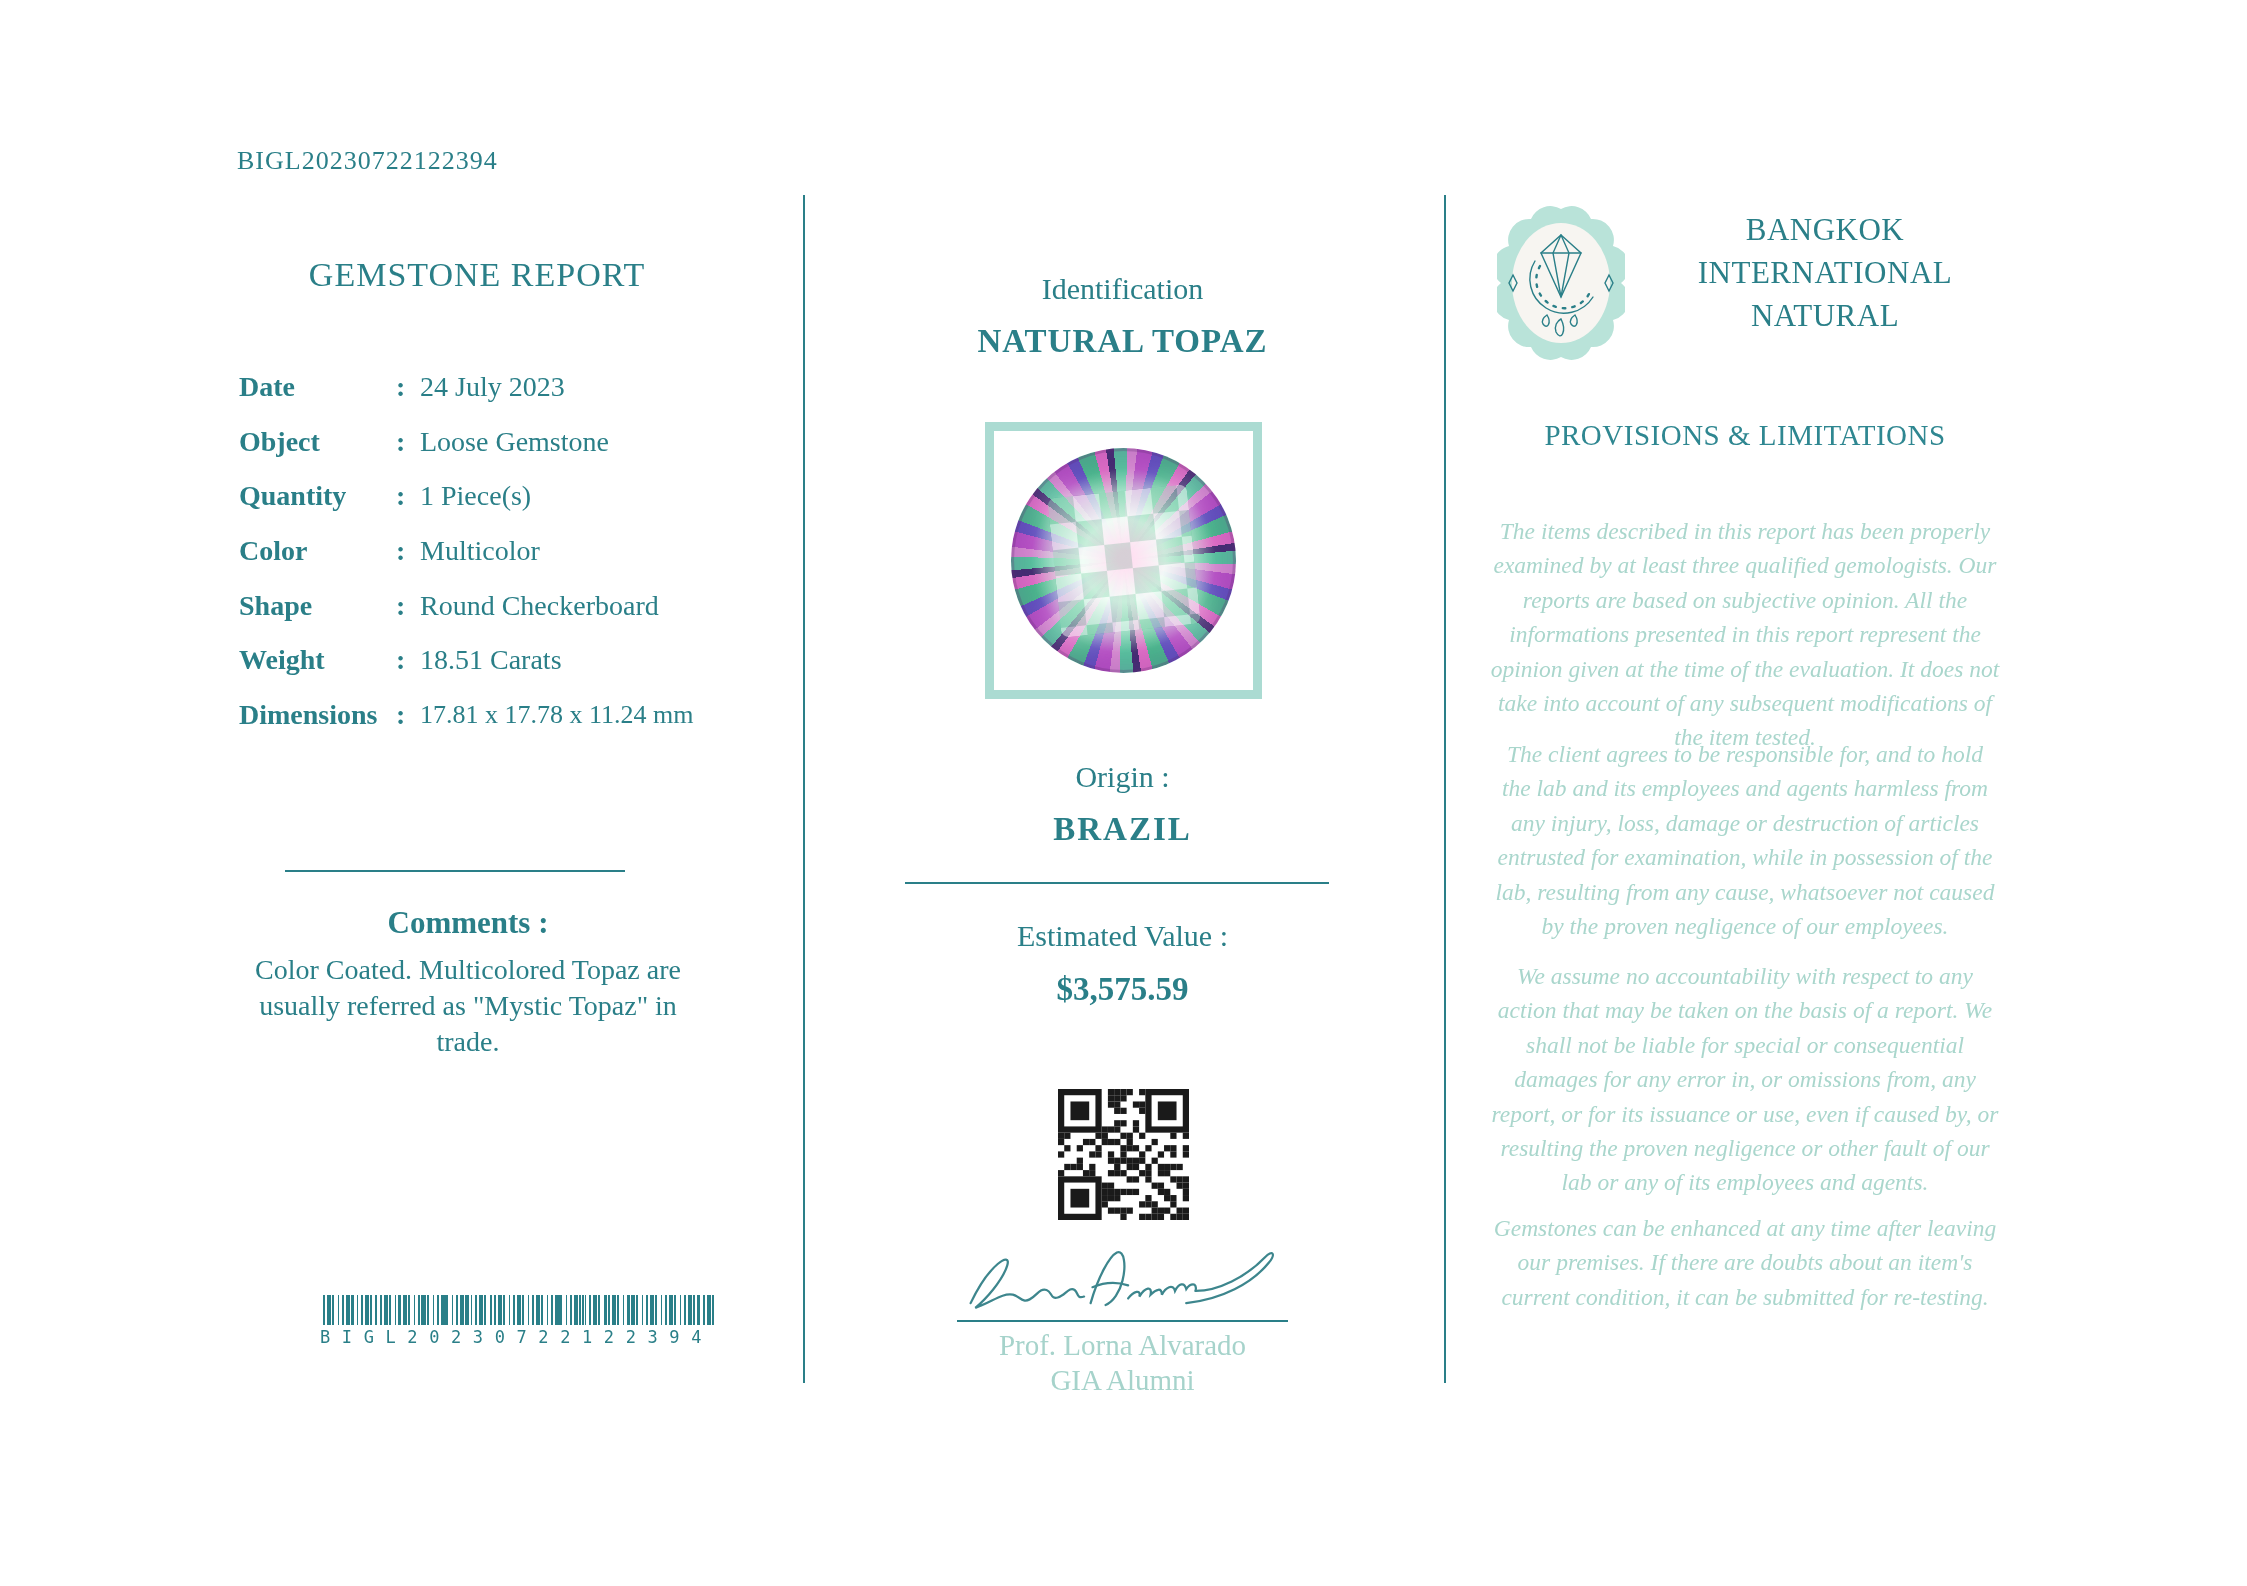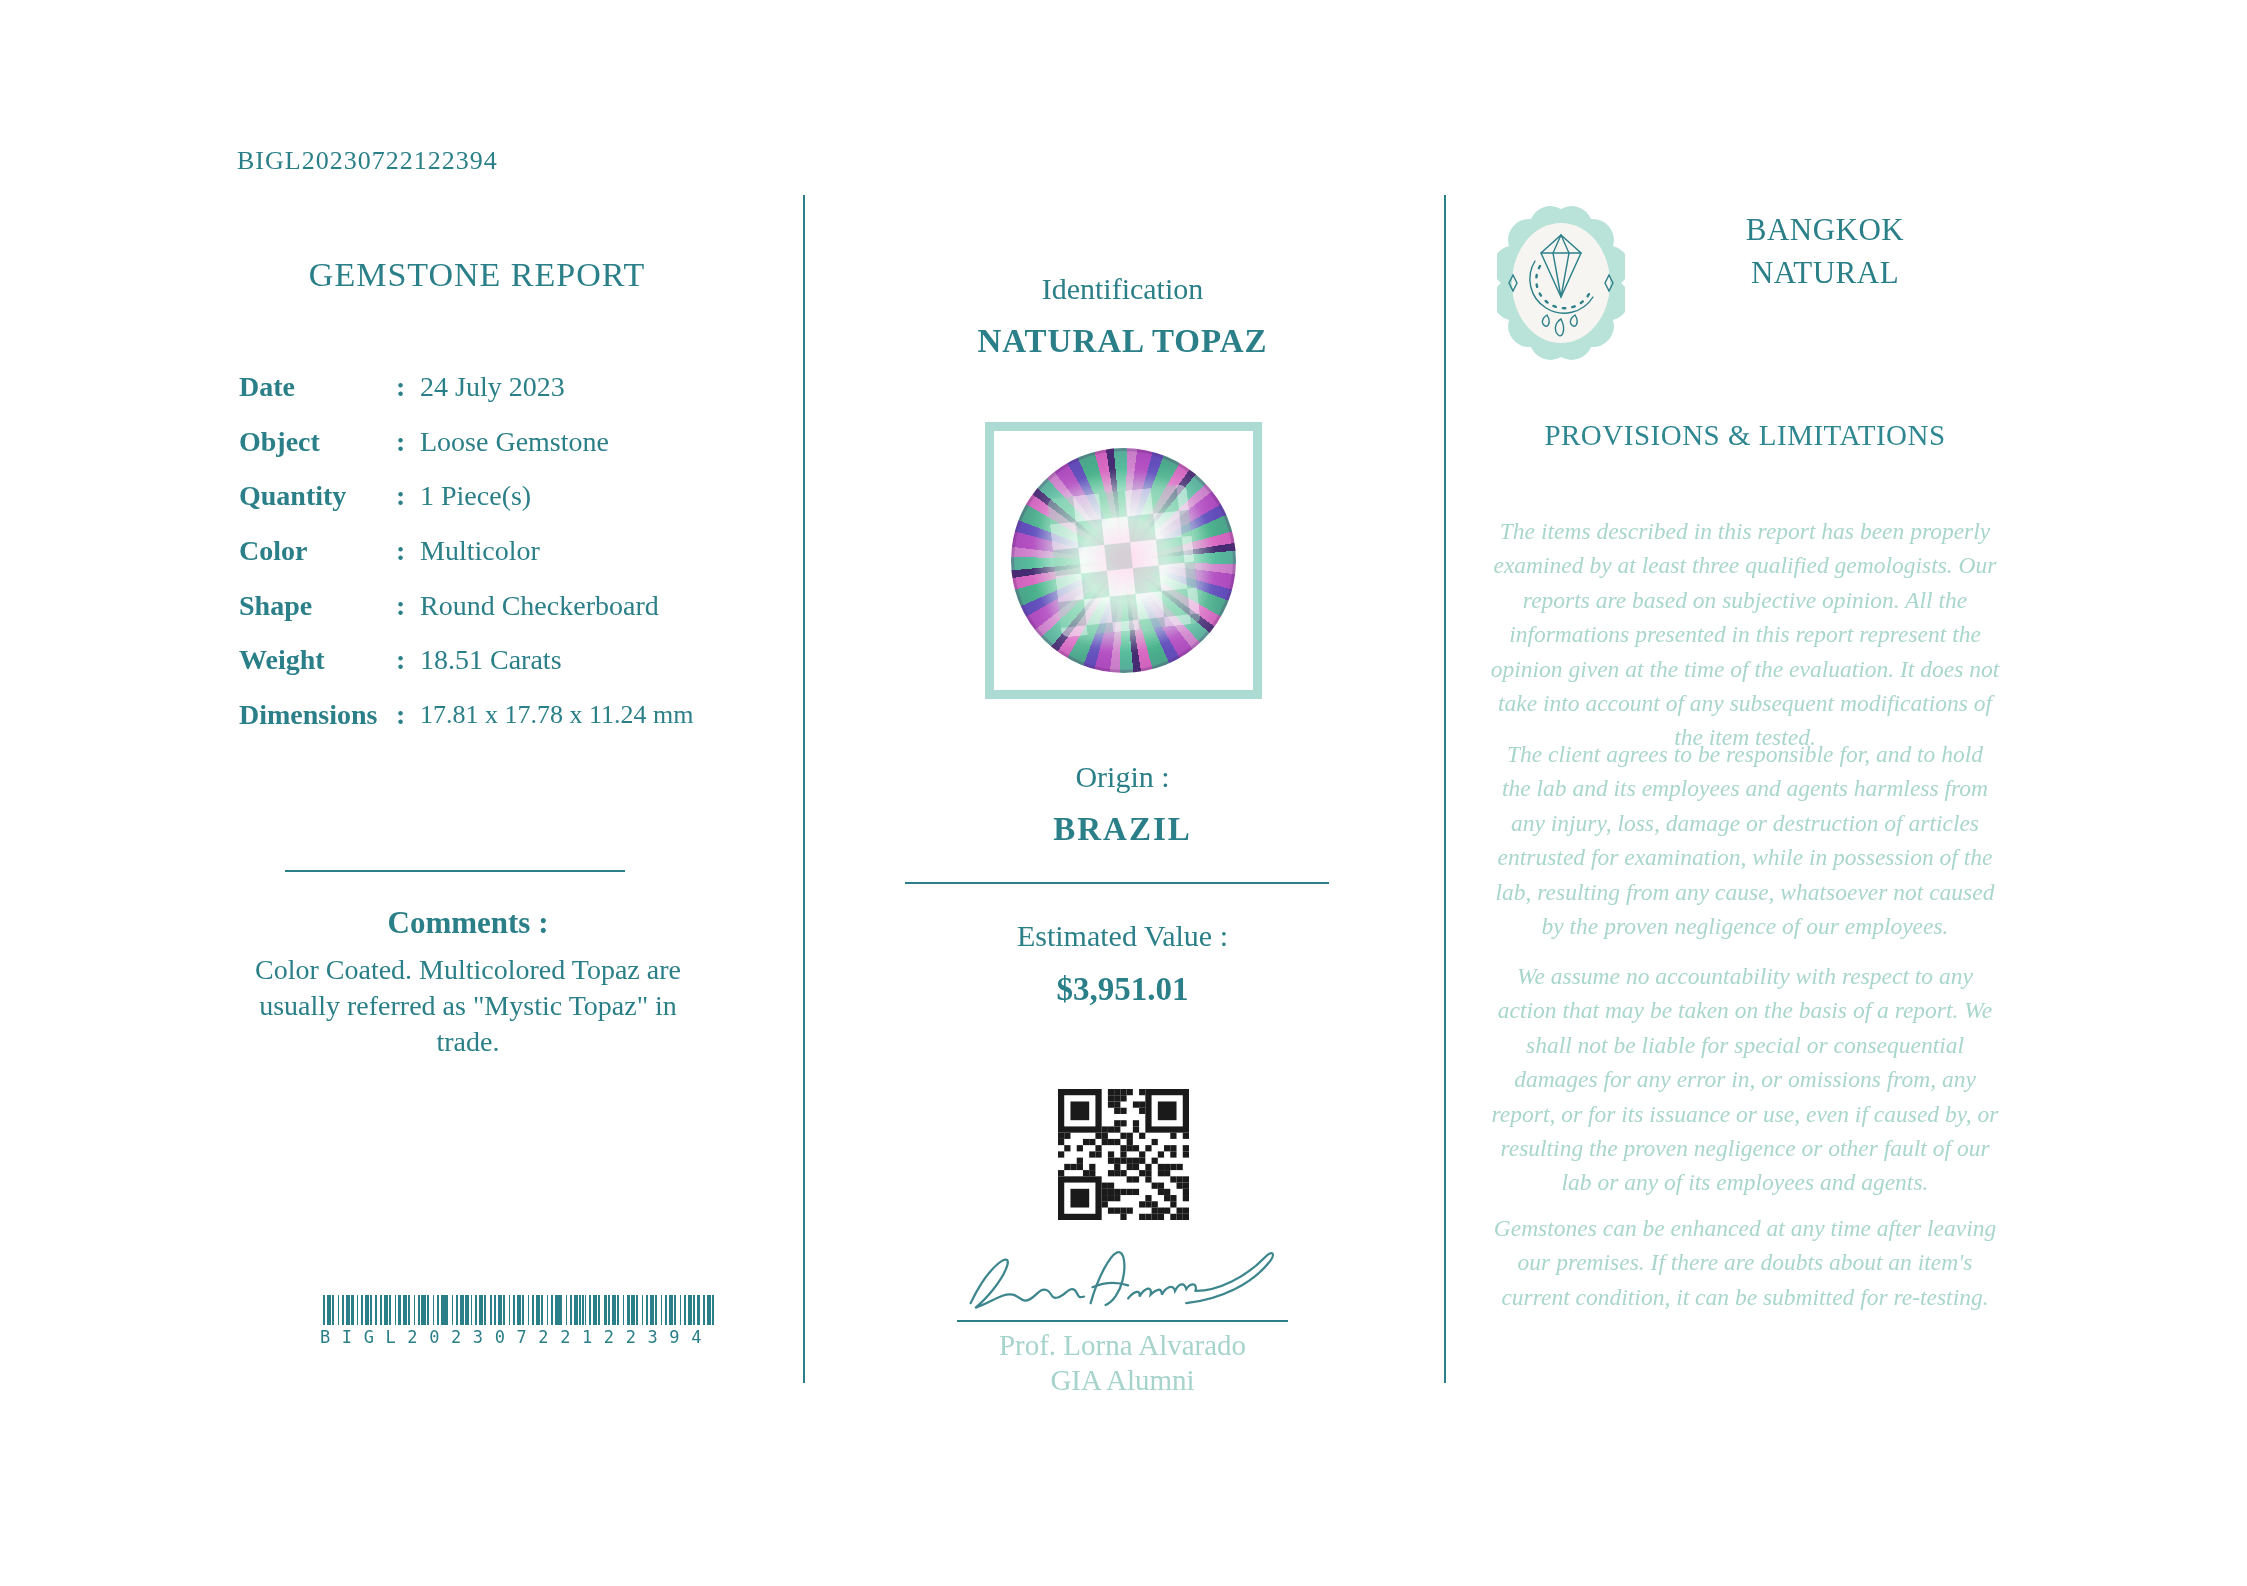--- a/index.html
+++ b/index.html
@@ -142,21 +142,21 @@
   <div class="gem-frame">
     <div class="gem"></div>
   </div>
 
   <div class="origin-label">Origin :</div>
   <div class="origin-value">BRAZIL</div>
 
   <div class="col2-divider"></div>
 
   <div class="est-label">Estimated Value :</div>
-  <div class="est-value">$3,951.01</div>
+  <div class="est-value">$3,575.59</div>
 
   <svg class="qr" xmlns="http://www.w3.org/2000/svg" viewBox="0 0 126 126">
       <rect x="48" y="0" width="6" height="6" fill="#1a1a1a"></rect>
       <rect x="54" y="0" width="6" height="6" fill="#1a1a1a"></rect>
       <rect x="60" y="0" width="6" height="6" fill="#1a1a1a"></rect>
       <rect x="66" y="0" width="6" height="6" fill="#1a1a1a"></rect>
       <rect x="78" y="0" width="6" height="6" fill="#1a1a1a"></rect>
       <rect x="48" y="6" width="6" height="6" fill="#1a1a1a"></rect>
       <rect x="54" y="6" width="6" height="6" fill="#1a1a1a"></rect>
       <rect x="60" y="6" width="6" height="6" fill="#1a1a1a"></rect>
@@ -326,20 +326,21 @@
       <path d="M50,112 C55,120 50,127 46,121 C44,117 47,114 50,112 Z"></path>
       <path d="M64,116 C70,128 64,139 59,129 C57,123 60,118 64,116 Z"></path>
       <path d="M78,112 C83,120 78,127 74,121 C72,117 75,114 78,112 Z"></path>
       <path d="M16,72 L20,80 L16,88 L12,80 Z"></path>
       <path d="M112,72 L116,80 L112,88 L108,80 Z"></path>
     </g>
   </svg>
 
   <div class="lab-name">
     <span>BANGKOK</span>
+    <span>INTERNATIONAL</span>
     <span>NATURAL</span>
   </div>
 
   <div class="prov-heading">PROVISIONS &amp; LIMITATIONS</div>
 
   <div class="prov-p p1">The items described in this report has been properly examined by at least three qualified gemologists. Our reports are based on subjective opinion. All the informations presented in this report represent the opinion given at the time of the evaluation. It does not take into account of any subsequent modifications of the item tested.</div>
   <div class="prov-p p2">The client agrees to be responsible for, and to hold the lab and its employees and agents harmless from any injury, loss, damage or destruction of articles entrusted for examination, while in possession of the lab, resulting from any cause, whatsoever not caused by the proven negligence of our employees.</div>
   <div class="prov-p p3">We assume no accountability with respect to any action that may be taken on the basis of a report. We shall not be liable for special or consequential damages for any error in, or omissions from, any report, or for its issuance or use, even if caused by, or resulting the proven negligence or other fault of our lab or any of its employees and agents.</div>
   <div class="prov-p p4">Gemstones can be enhanced at any time after leaving our premises. If there are doubts about an item's current condition, it can be submitted for re-testing.</div>
 </div>

